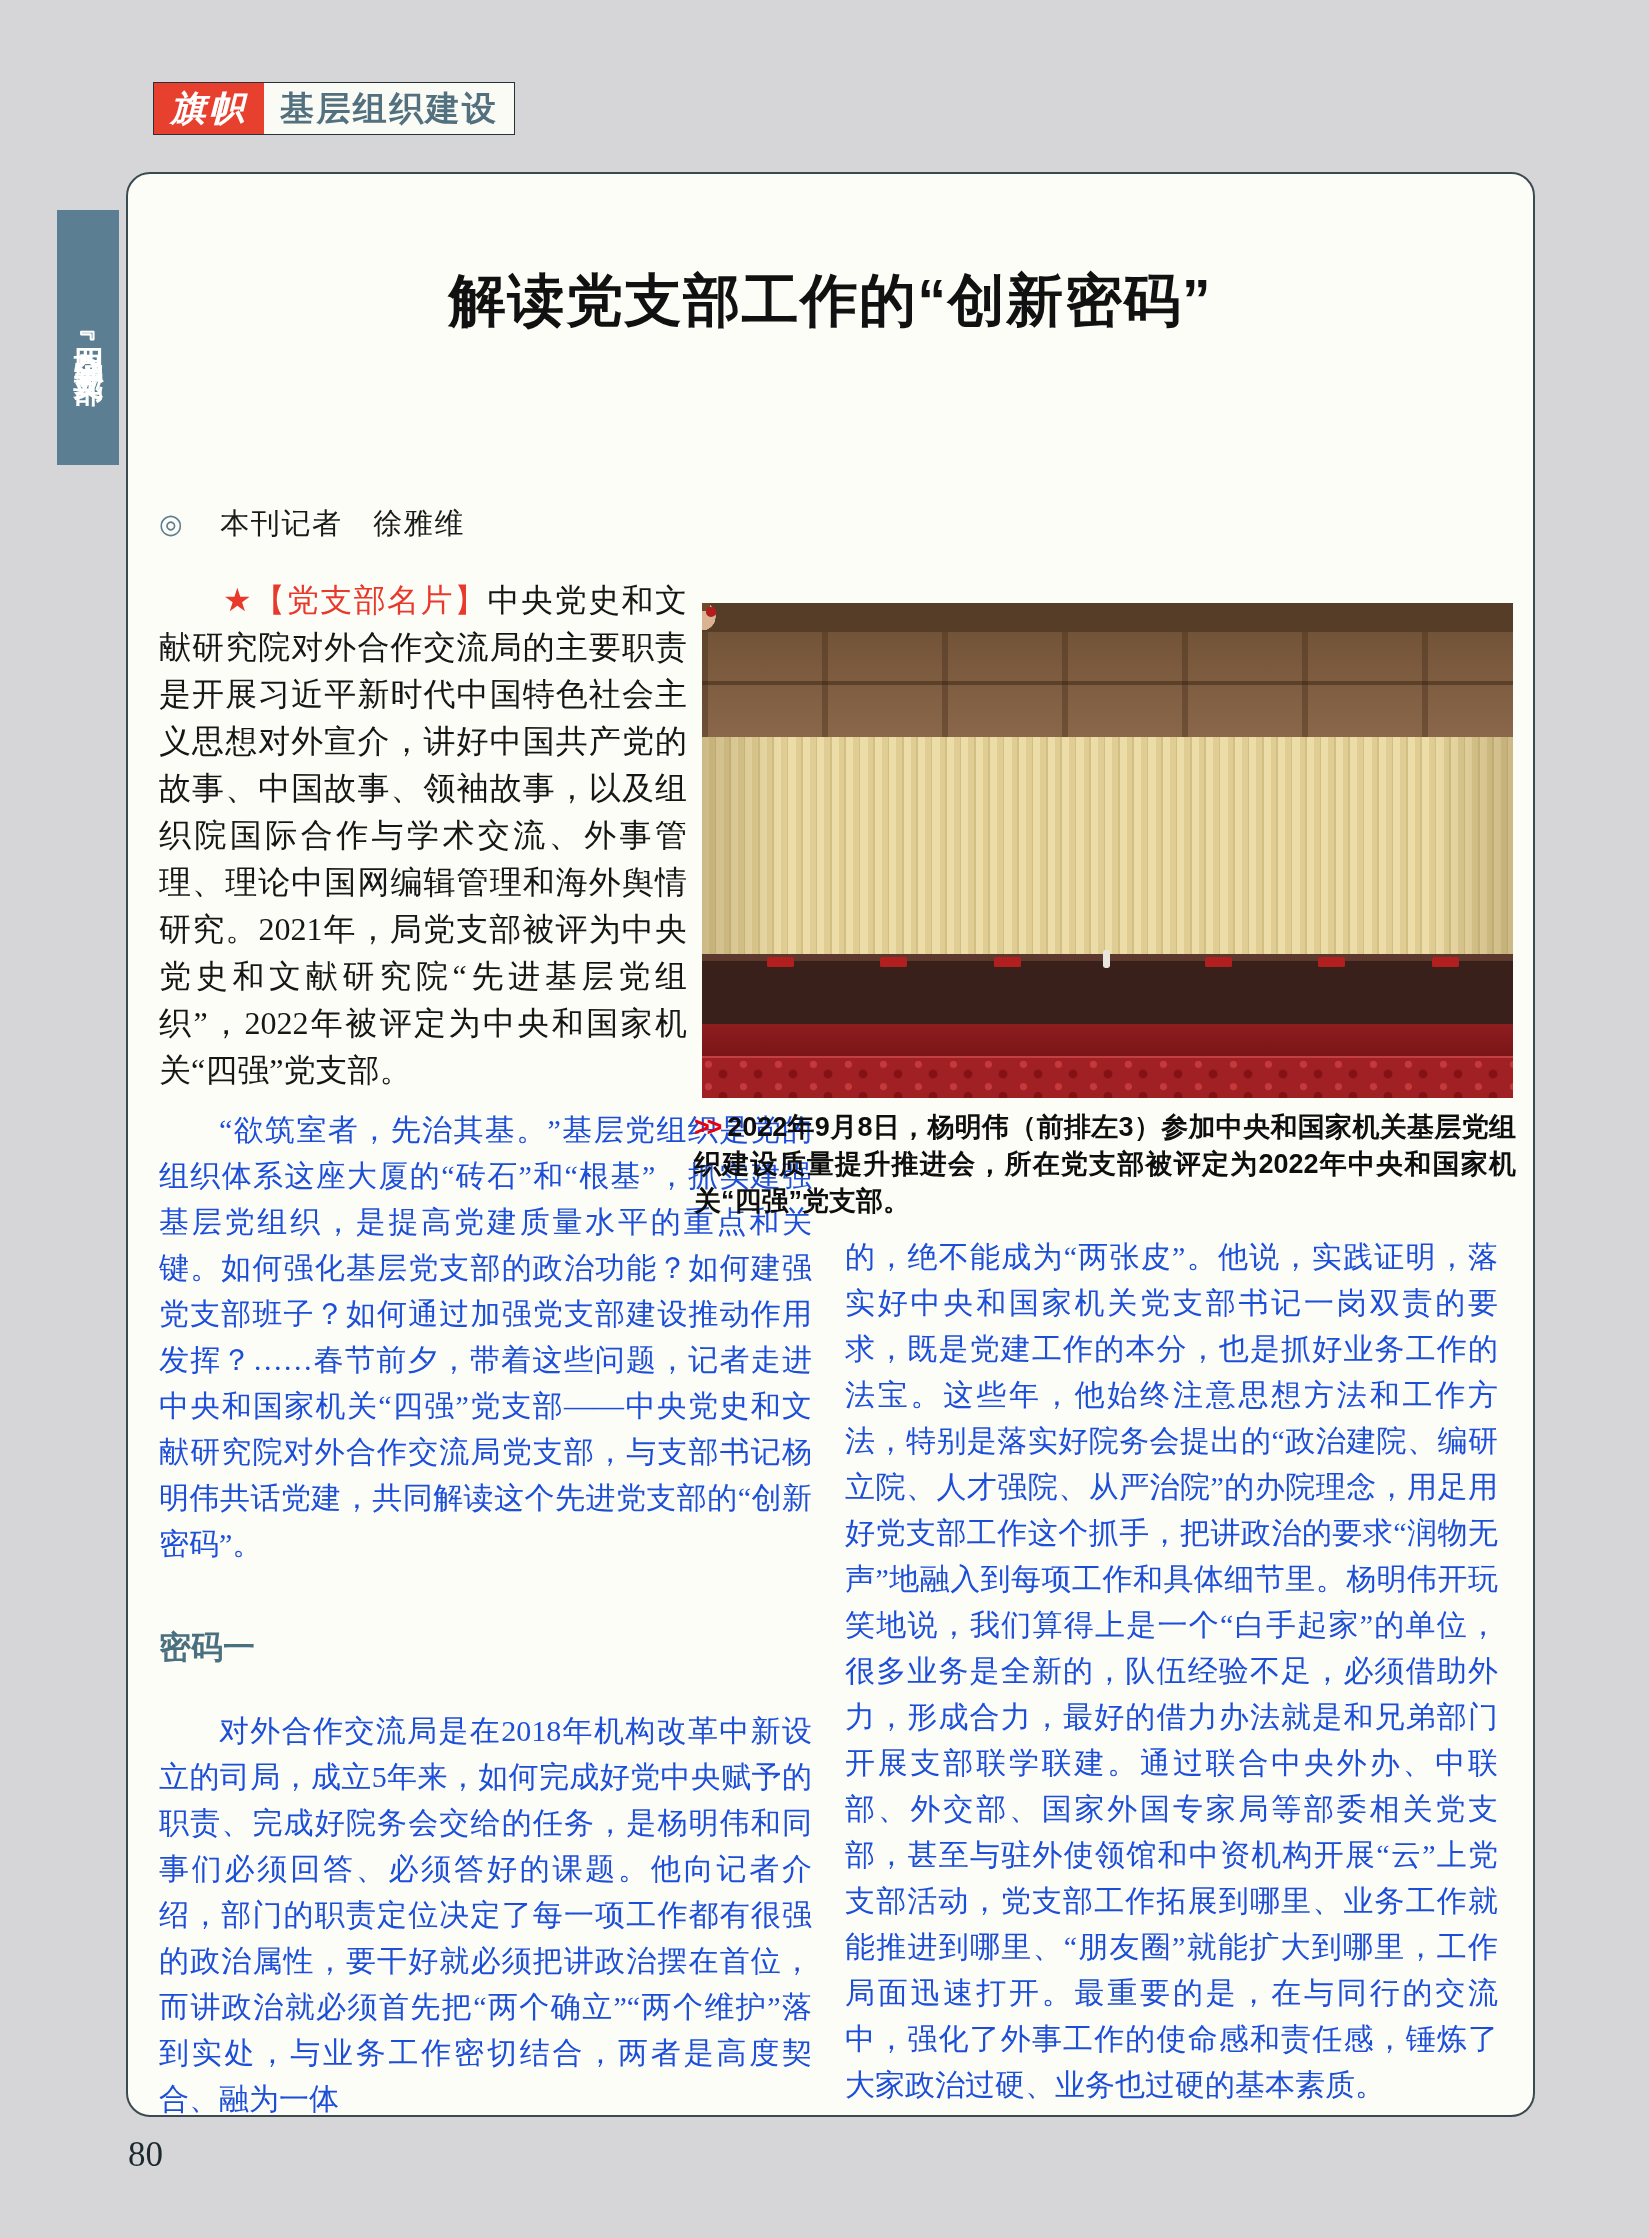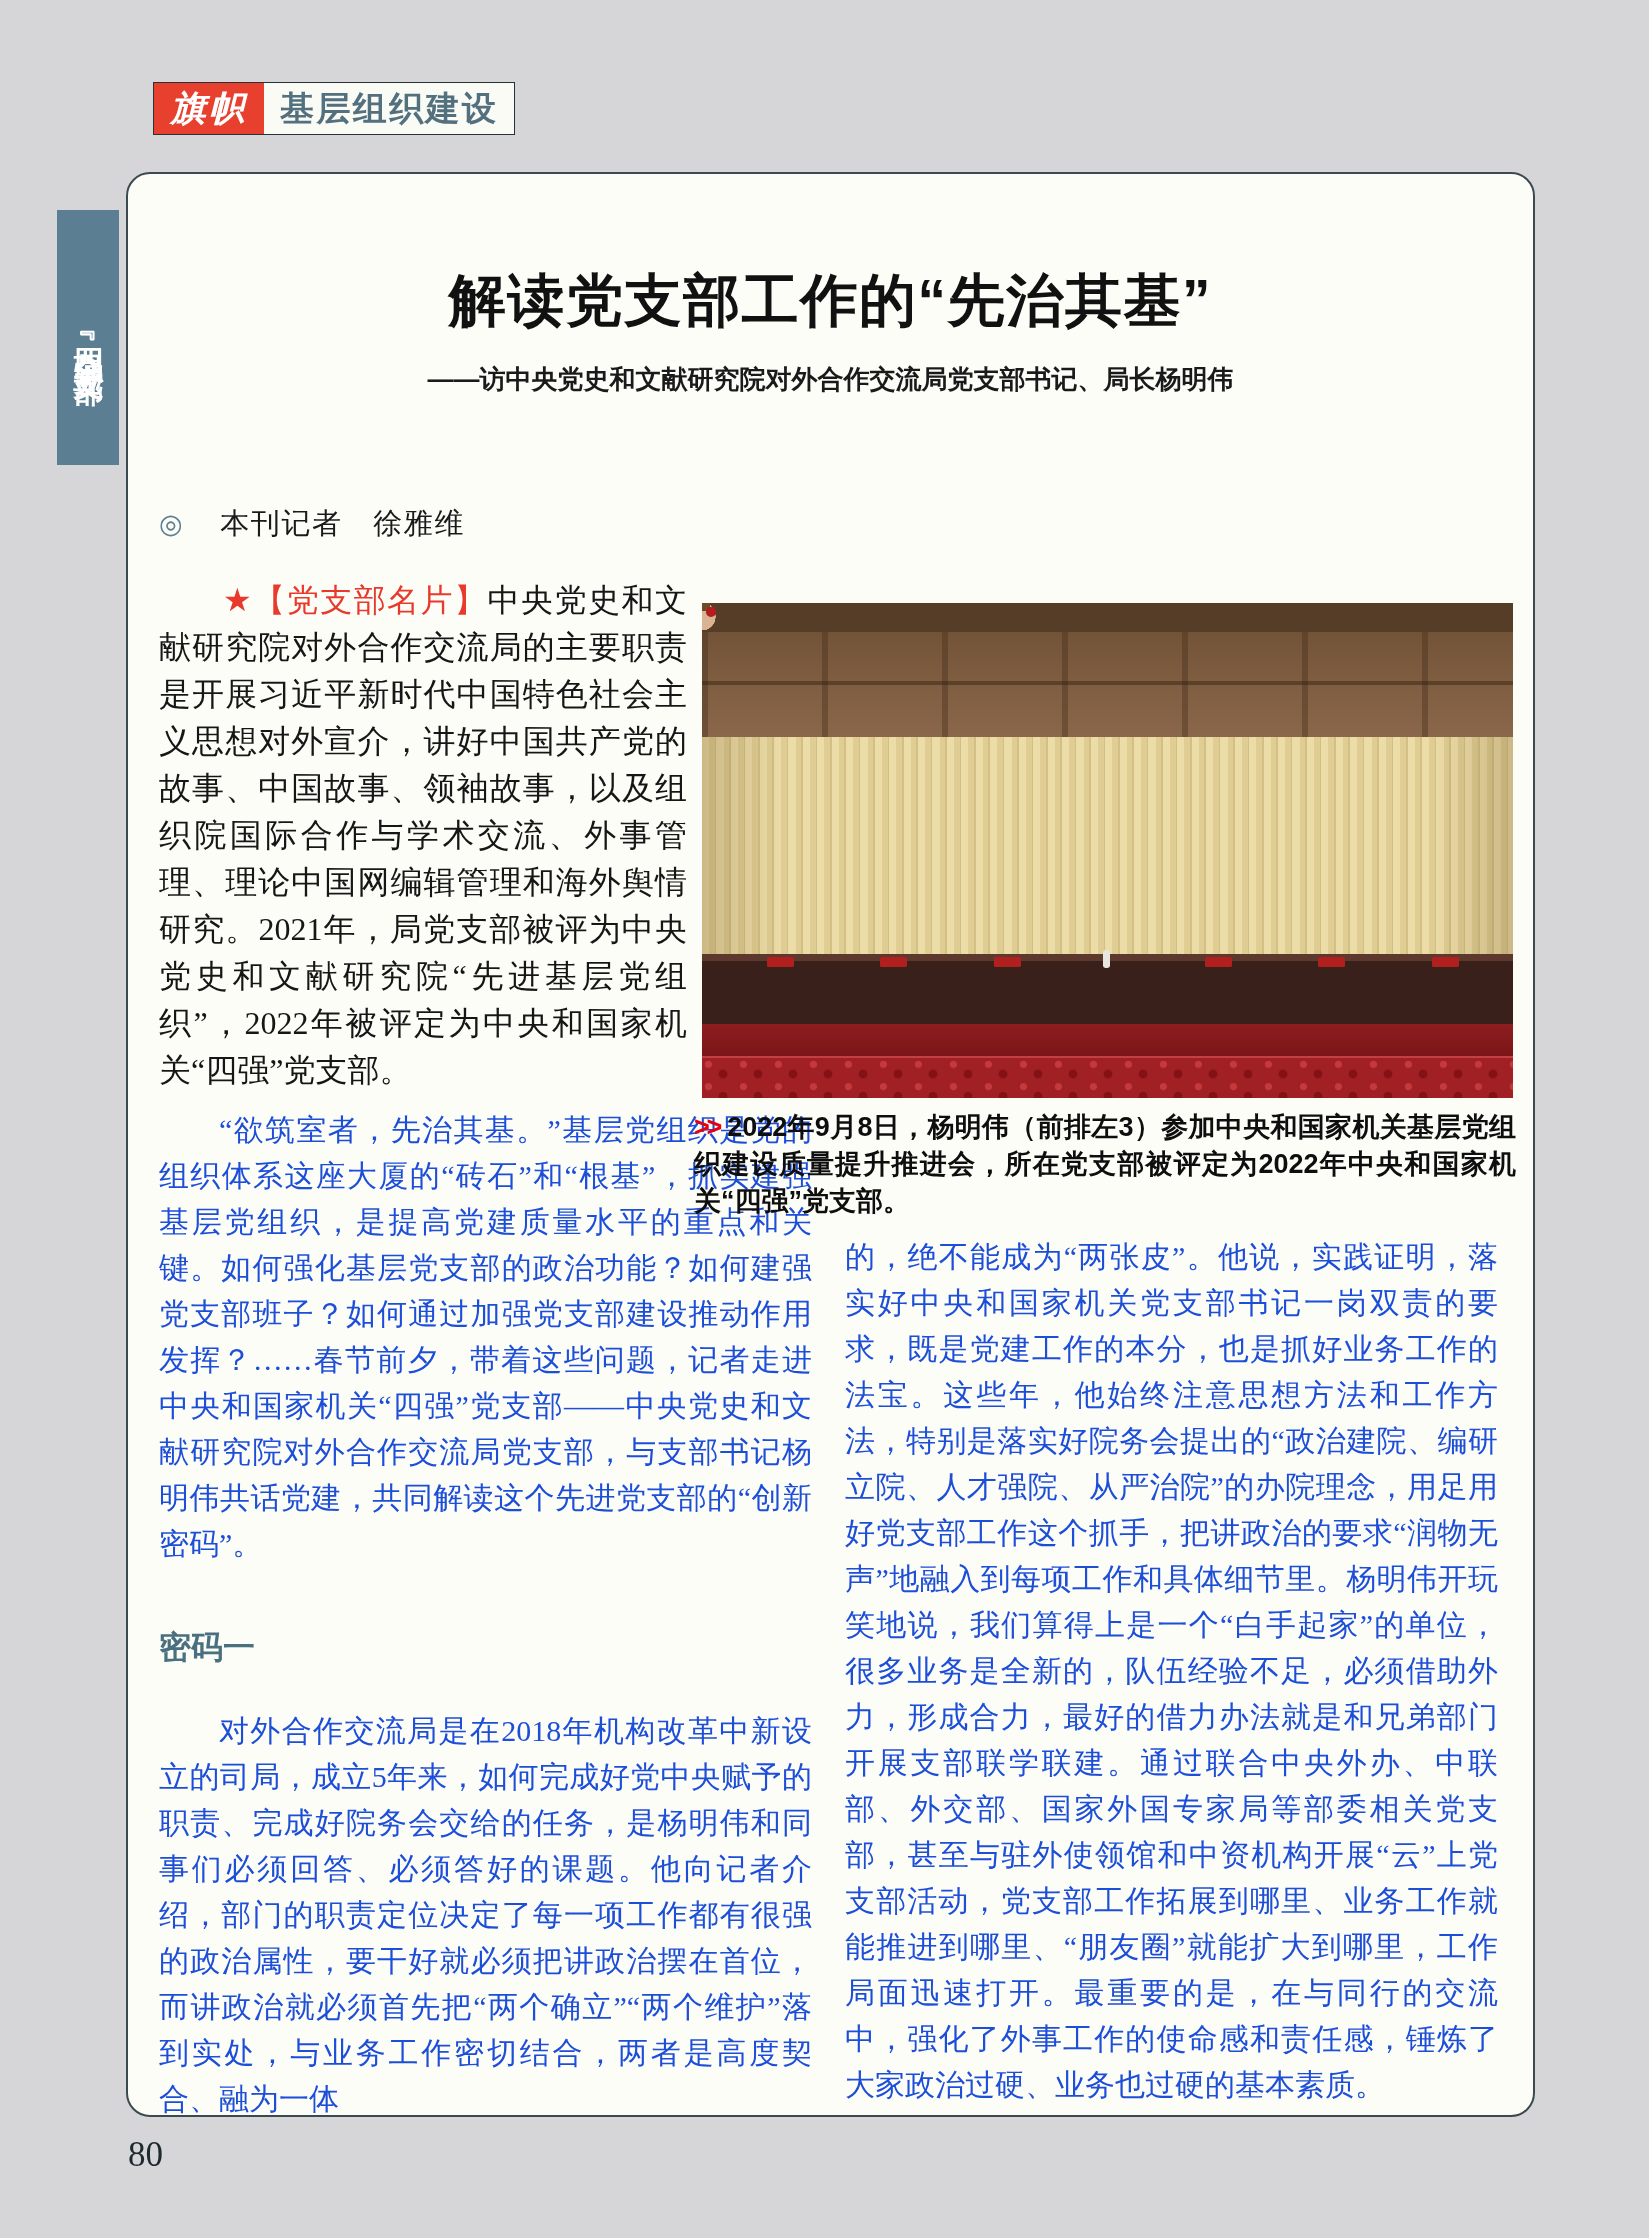--- a/index.html
+++ b/index.html
@@ -182,22 +182,21 @@
 
 <div class="masthead">
   <div class="logo">旗帜</div>
   <div class="label">基层组织建设</div>
 </div>
 
 <div class="side-tab">『四强』党支部</div>
 
 <div class="card">
 
-  <div class="title">解读党支部工作的“先治其基”</div>
-  <div class="subtitle">——访中央党史和文献研究院对外合作交流局党支部书记、局长杨明伟</div>
+  <div class="title">解读党支部工作的“创新密码”</div>
 
   <div class="byline">
     <span class="marker">◎</span>
     <span class="reporter">本刊记者　徐雅维</span>
   </div>
 
   <div class="para para-intro">
     <span class="lead">★【党支部名片】</span><span>中央党史和文献研究院对外合作交流局的主要职责是开展习近平新时代中国特色社会主义思想对外宣介，讲好中国共产党的故事、中国故事、领袖故事，以及组织院国际合作与学术交流、外事管理、理论中国网编辑管理和海外舆情研究。2021年，局党支部被评为中央党史和文献研究院“先进基层党组织”，2022年被评定为中央和国家机关“四强”党支部。</span>
   </div>
 

